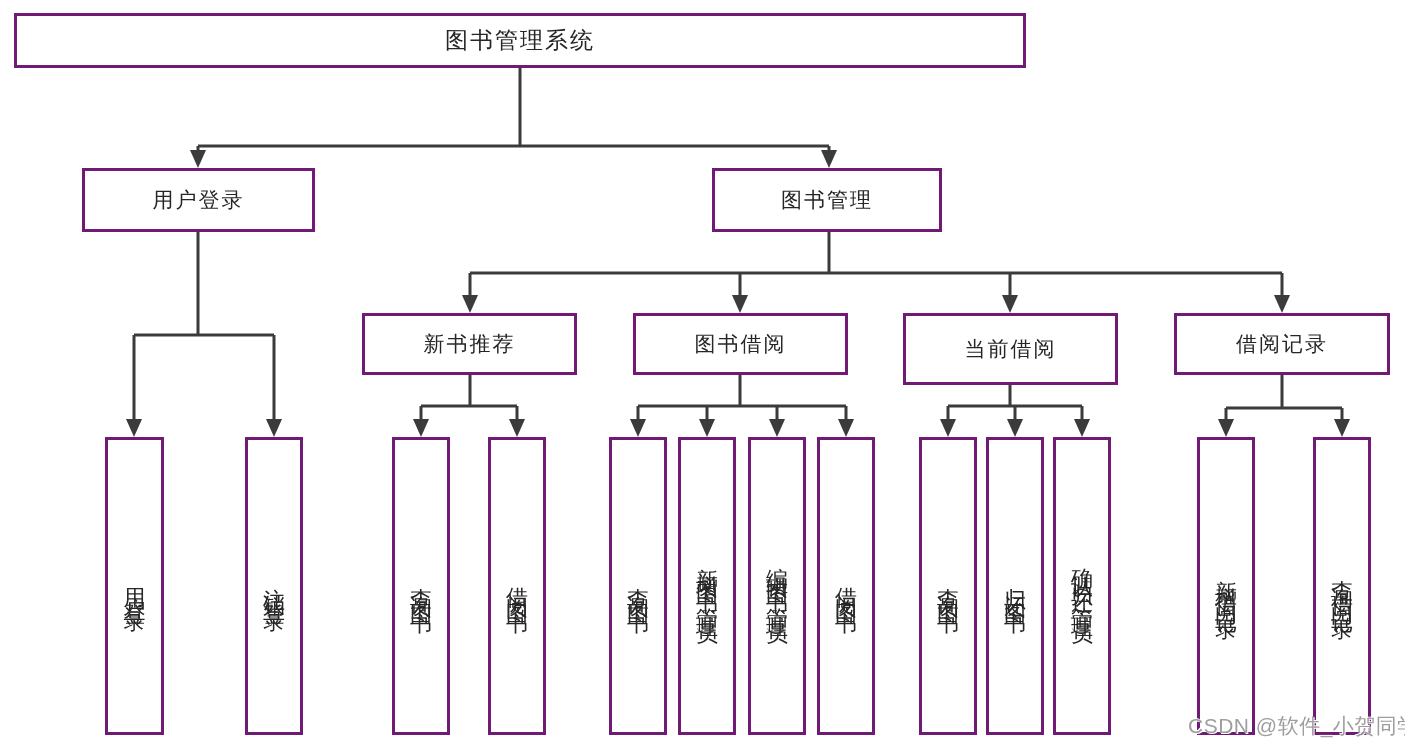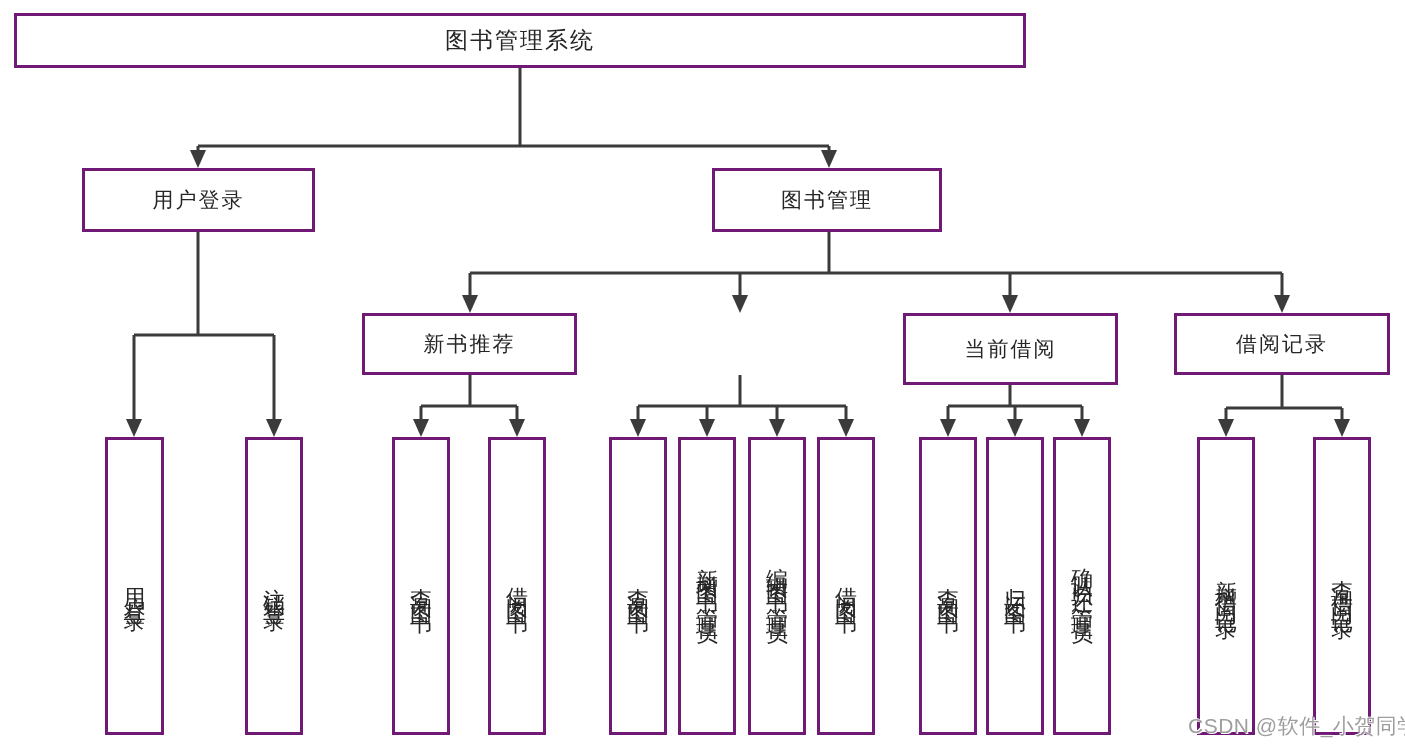--- a/index.html
+++ b/index.html
@@ -92,20 +92,23 @@
   <div class="node h-node" style="left:82px;top:168px;width:233px;height:64px">
     <span>用户登录</span>
   </div>
   <div class="node h-node" style="left:712px;top:168px;width:230px;height:64px">
     <span>图书管理</span>
   </div>
 
   <div class="node h-node" style="left:362px;top:313px;width:215px;height:62px">
     <span>新书推荐</span>
   </div>
+  <div class="node h-node" style="left:633px;top:313px;width:215px;height:62px">
+    <span>图书借阅</span>
+  </div>
   <div class="node h-node" style="left:903px;top:313px;width:215px;height:72px">
     <span>当前借阅</span>
   </div>
   <div class="node h-node" style="left:1174px;top:313px;width:216px;height:62px">
     <span>借阅记录</span>
   </div>
 
   <div class="node v-node" style="left:105px;top:437px;width:59px;height:298px">
     <span class="vtext">用户登录</span>
   </div>

